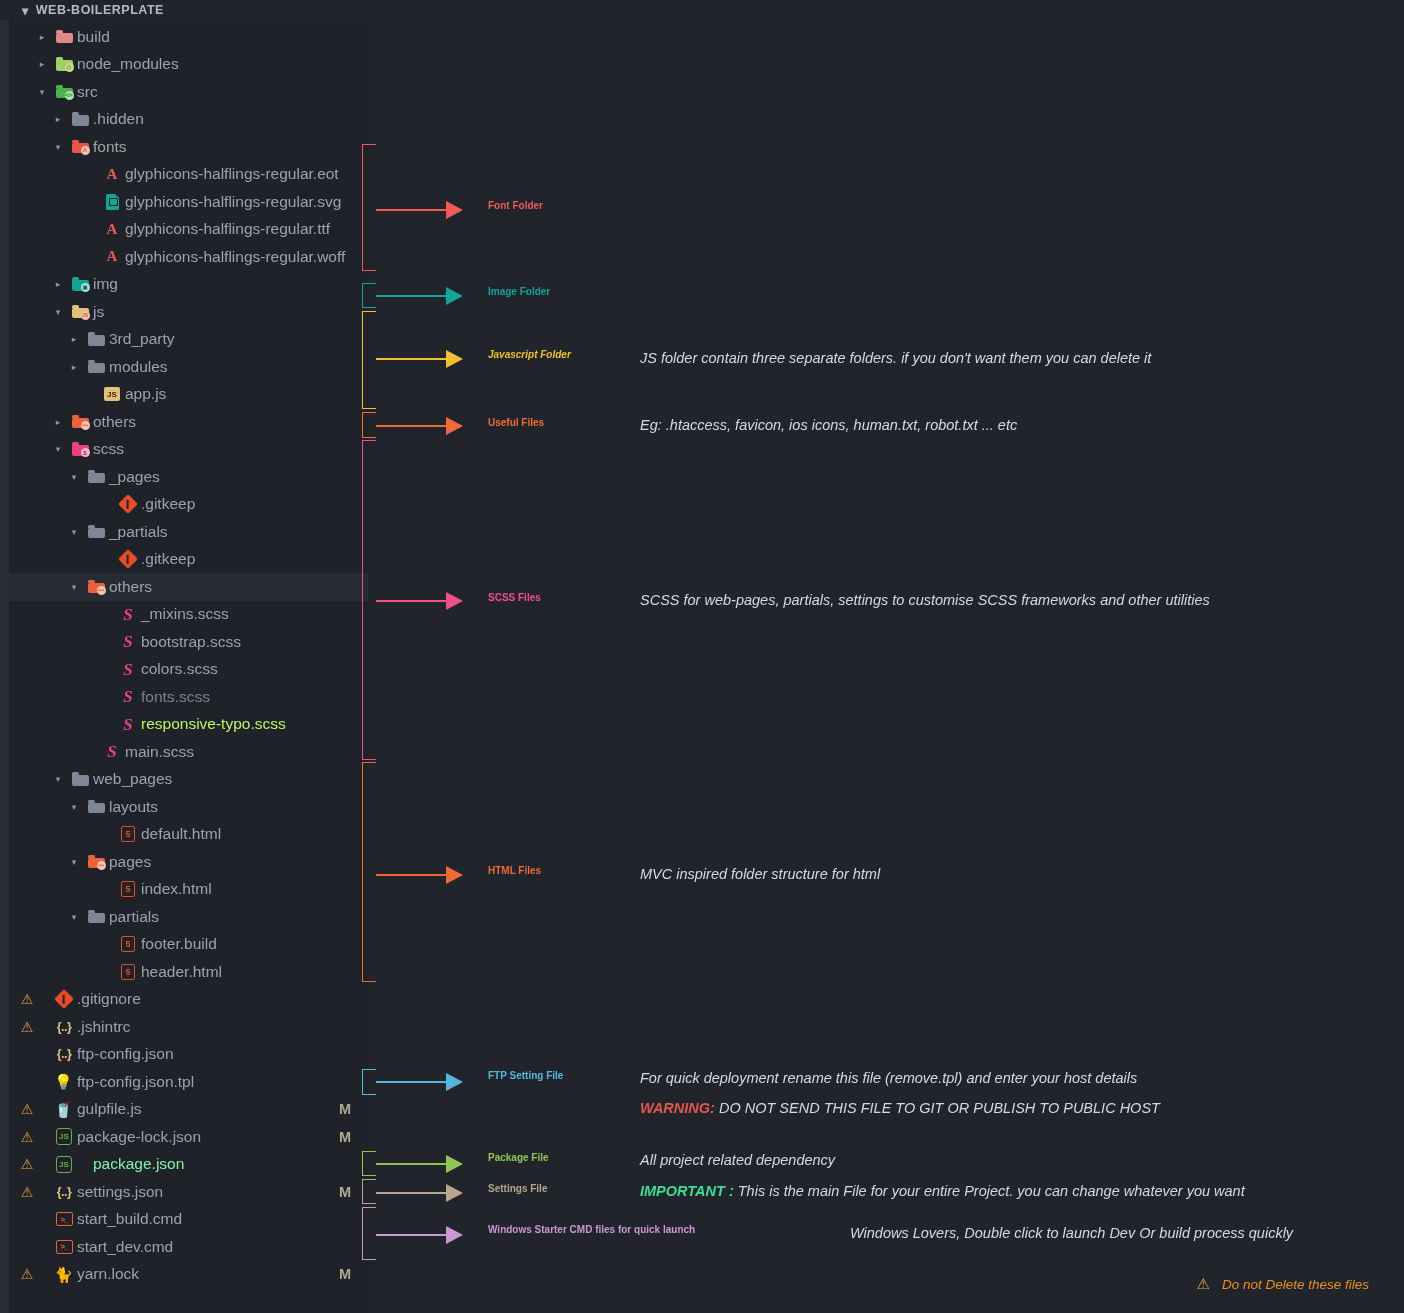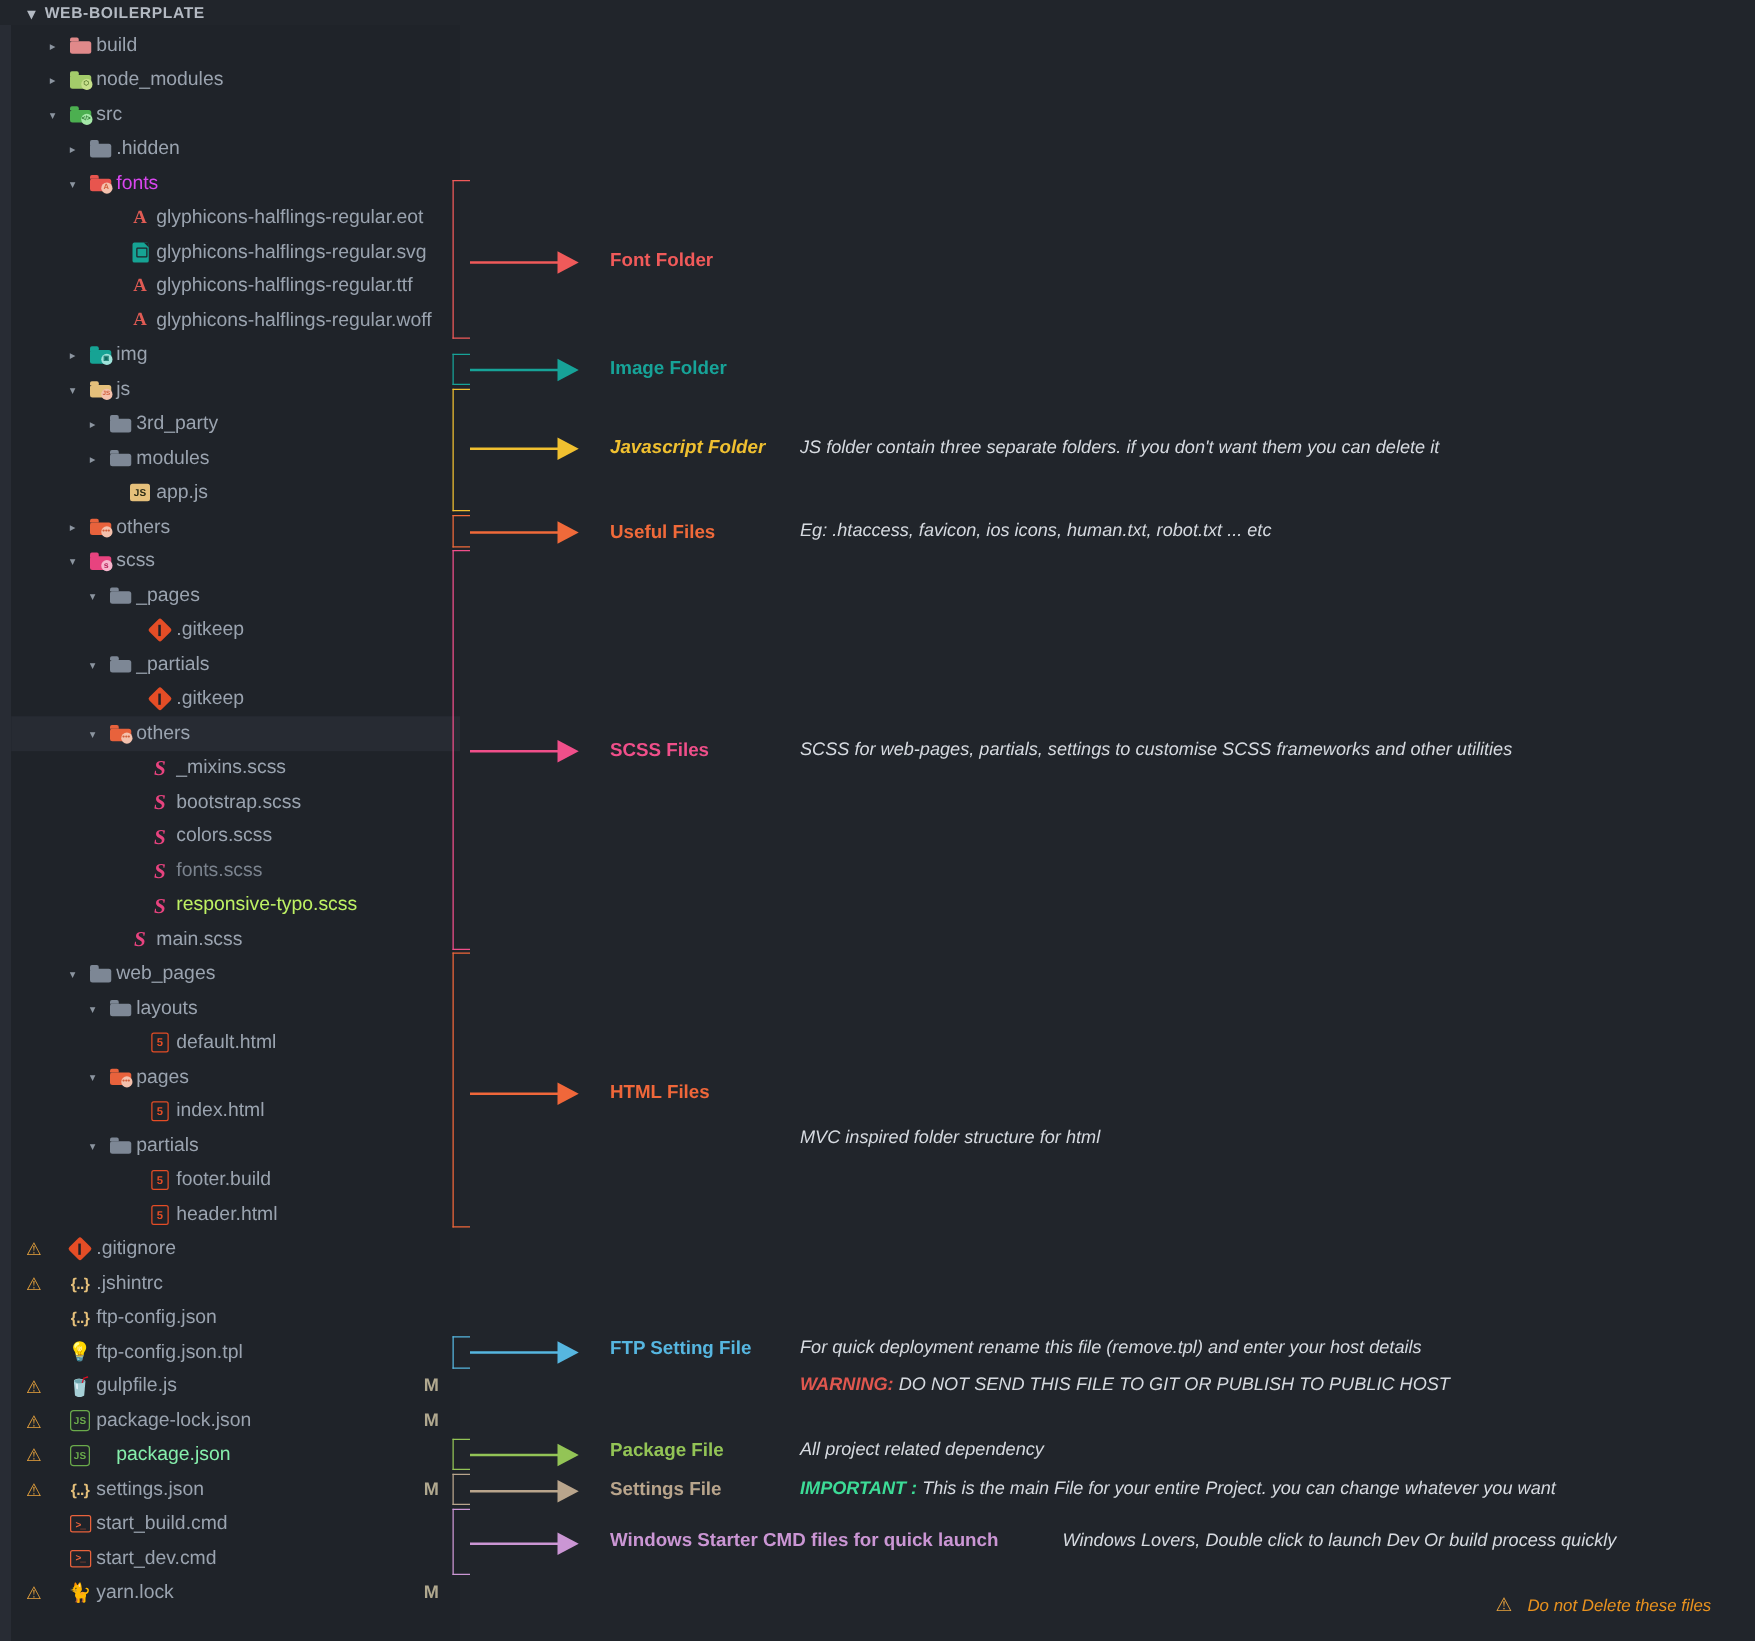--- a/index.html
+++ b/index.html
@@ -128,21 +128,21 @@
   .gYarn { font-size: 15px; color: #4aa8d8; line-height: 1; }
 
   
   .bracket { position: absolute; border-style: solid; border-right: none; }
   .arrow-line { position: absolute; height: 0; border-top-style: solid; }
   .arrow-head {
     position: absolute; width: 0; height: 0;
     border-top: 9px solid transparent; border-bottom: 9px solid transparent;
   }
   .ann-title {
-    position: absolute; font-size: 15px; font-weight: bold; white-space: nowrap;
+    position: absolute; font-size: 10px; font-weight: bold; white-space: nowrap;
   }
   .ann-desc {
     position: absolute; font-size: 14.5px; font-style: italic;
     color: #d6dae0; white-space: nowrap;
   }
   .ann-desc .w { color: #e0574f; font-weight: bold; }
   .ann-desc .i { color: #3ddc97; font-weight: bold; }
 
   #footer-note {
     position: absolute; right: 35px; top: 1275px;
@@ -206,21 +206,21 @@
           <span class="nm" style="left:84px;color:#9aa3af">.hidden</span>
         </div>
         <div class="row" style="top: 133px;">
           <span class="tw" style="left:42px">▾</span>
           <span class="ico" style="left:60px">
             <span class="fldr" style="color:#e8554e">
               <i></i>
               <b>A</b>
             </span>
           </span>
-          <span class="nm" style="left:84px;color:#d946ef">fonts</span>
+          <span class="nm" style="left:84px;color:#a3a3a3">fonts</span>
         </div>
         <div class="row" style="top: 160.5px;">
           <span class="ico" style="left:92px">
             <span class="gA">A</span>
           </span>
           <span class="nm" style="left:116px;color:#9aa3af">glyphicons-halflings-regular.eot</span>
         </div>
         <div class="row" style="top: 188px;">
           <span class="ico" style="left:92px">
             <span class="gDoc"></span>
@@ -541,21 +541,21 @@
       <div class="ann-desc" style="left: 640px; top: 417px;">Eg: .htaccess, favicon, ios icons, human.txt, robot.txt ... etc</div>
       <div class="bracket" style="left: 362px; top: 440px; width: 14px; height: 320px; border-width: 1.6px; border-color: rgb(240, 79, 138);"></div>
       <div class="arrow-line" style="left: 376px; top: 600px; width: 72px; border-top-width: 2.4px; border-top-color: rgb(240, 79, 138);"></div>
       <div class="arrow-head" style="left: 446px; top: 592px; border-left: 17px solid rgb(240, 79, 138);"></div>
       <div class="ann-title" style="left: 488px; top: 592px; color: rgb(240, 79, 138);">SCSS Files</div>
       <div class="ann-desc" style="left: 640px; top: 592px;">SCSS for web-pages, partials, settings to customise SCSS frameworks and other utilities</div>
       <div class="bracket" style="left: 362px; top: 762px; width: 14px; height: 220px; border-width: 1.6px; border-color: rgb(240, 103, 58);"></div>
       <div class="arrow-line" style="left: 376px; top: 874px; width: 72px; border-top-width: 2.4px; border-top-color: rgb(240, 103, 58);"></div>
       <div class="arrow-head" style="left: 446px; top: 866px; border-left: 17px solid rgb(240, 103, 58);"></div>
       <div class="ann-title" style="left: 488px; top: 865px; color: rgb(240, 103, 58);">HTML Files</div>
-      <div class="ann-desc" style="left: 640px; top: 902px;">MVC inspired folder structure for html</div>
+      <div class="ann-desc" style="left: 640px; top: 866px;">MVC inspired folder structure for html</div>
       <div class="bracket" style="left: 362px; top: 1069px; width: 14px; height: 26px; border-width: 1.6px; border-color: rgb(86, 182, 224);"></div>
       <div class="arrow-line" style="left: 376px; top: 1081px; width: 72px; border-top-width: 2.4px; border-top-color: rgb(86, 182, 224);"></div>
       <div class="arrow-head" style="left: 446px; top: 1073px; border-left: 17px solid rgb(86, 182, 224);"></div>
       <div class="ann-title" style="left: 488px; top: 1070px; color: rgb(86, 182, 224);">FTP Setting File</div>
       <div class="ann-desc" style="left: 640px; top: 1070px;">For quick deployment rename this file (remove.tpl) and enter your host details</div>
       <div class="ann-desc" style="left: 640px; top: 1100px;"><span class="w">WARNING: </span>DO NOT SEND THIS FILE TO GIT OR PUBLISH TO PUBLIC HOST</div>
       <div class="bracket" style="left: 362px; top: 1151px; width: 14px; height: 25px; border-width: 1.6px; border-color: rgb(147, 196, 86);"></div>
       <div class="arrow-line" style="left: 376px; top: 1163px; width: 72px; border-top-width: 2.4px; border-top-color: rgb(147, 196, 86);"></div>
       <div class="arrow-head" style="left: 446px; top: 1155px; border-left: 17px solid rgb(147, 196, 86);"></div>
       <div class="ann-title" style="left: 488px; top: 1152px; color: rgb(147, 196, 86);">Package File</div>

